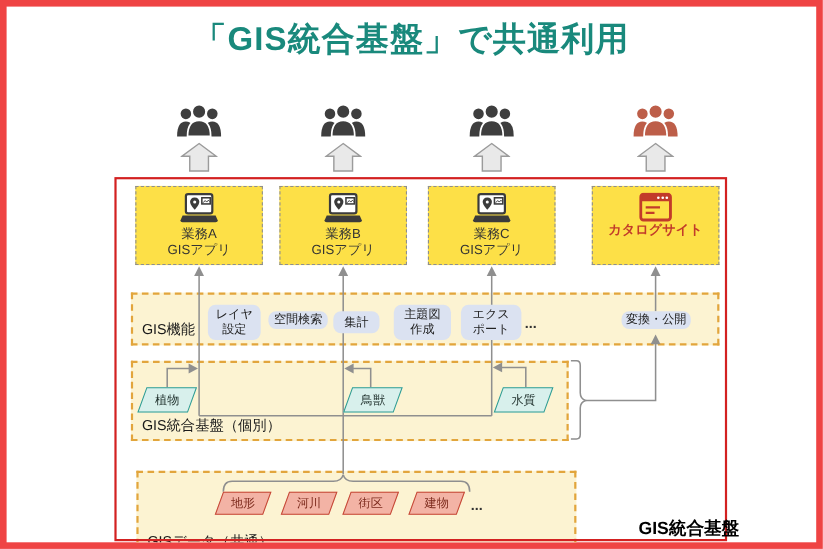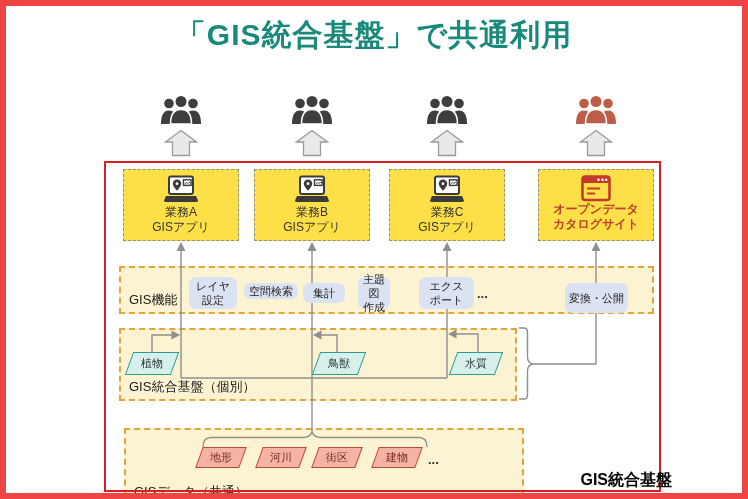--- a/index.html
+++ b/index.html
@@ -182,47 +182,46 @@
 
   <div class="app-box highlight" style="left:532px">
     <svg width="30" height="27" viewBox="0 0 30 27">
       <path d="M4,1.5 h22 q2.5,0 2.5,2.5 v4 h-27 v-4 q0,-2.5 2.5,-2.5 z" fill="#c23b2a"></path>
       <rect x="1.5" y="1.5" width="27" height="23.5" rx="2.5" fill="none" stroke="#c23b2a" stroke-width="2.6"></rect>
       <circle cx="17.5" cy="4.8" r="1.2" fill="#fff"></circle>
         <circle cx="21.5" cy="4.8" r="1.2" fill="#fff"></circle>
         <circle cx="25.2" cy="4.8" r="1.2" fill="#fff"></circle>
       <path d="M6,13.5 h13 M6,18.5 h8" stroke="#c23b2a" stroke-width="2.2"></path>
     </svg>
-    <div class="app-line">オープンデータ</div>
     <div class="app-line">カタログサイト</div>
   </div>
 
   <div class="yellow-row" style="left:113px;top:260px;width:535px;height:48px">
     <div class="row-label">GIS機能</div>
   </div>
   <div class="chip" style="left:183px;top:271px;width:48px;height:32px">
     <span>レイヤ</span>
       <span>設定</span>
   </div>
   <div class="chip" style="left:238px;top:277px;width:54px;height:16px">
     <span>空間検索</span>
   </div>
   <div class="chip" style="left:297px;top:277px;width:42px;height:20px">
     <span>集計</span>
   </div>
-  <div class="chip" style="left:352px;top:271px;width:32px;height:32px">
+  <div class="chip" style="left:352px;top:271px;width:52px;height:32px">
     <span>主題図</span>
       <span>作成</span>
   </div>
   <div class="chip" style="left:413px;top:271px;width:55px;height:32px">
     <span>エクス</span>
       <span>ポート</span>
   </div>
   <div class="dots" style="left:471px;top:280px">...</div>
-  <div class="chip" style="left:559px;top:277px;width:63px;height:30px">
+  <div class="chip" style="left:559px;top:277px;width:63px;height:16px">
     <span>変換・公開</span>
   </div>
 
   <div class="yellow-row" style="left:113px;top:322px;width:398px;height:73px">
     <div class="row-label">GIS統合基盤（個別）</div>
   </div>
   <div class="para teal" style="left:123px;top:346px;width:46px;height:23px">
     <span>植物</span>
     </div>
   <div class="para teal" style="left:310px;top:346px;width:46px;height:23px">

